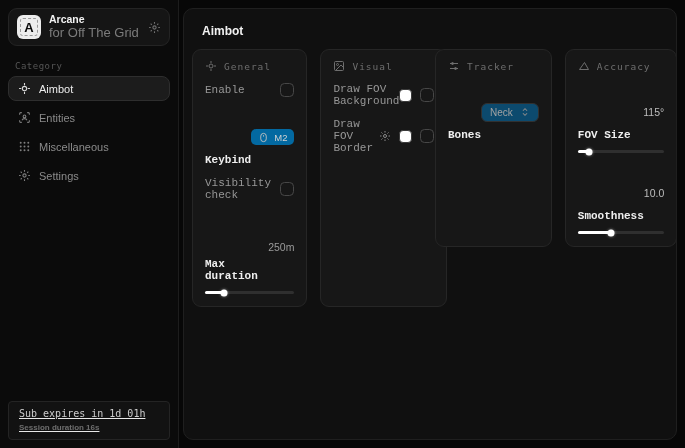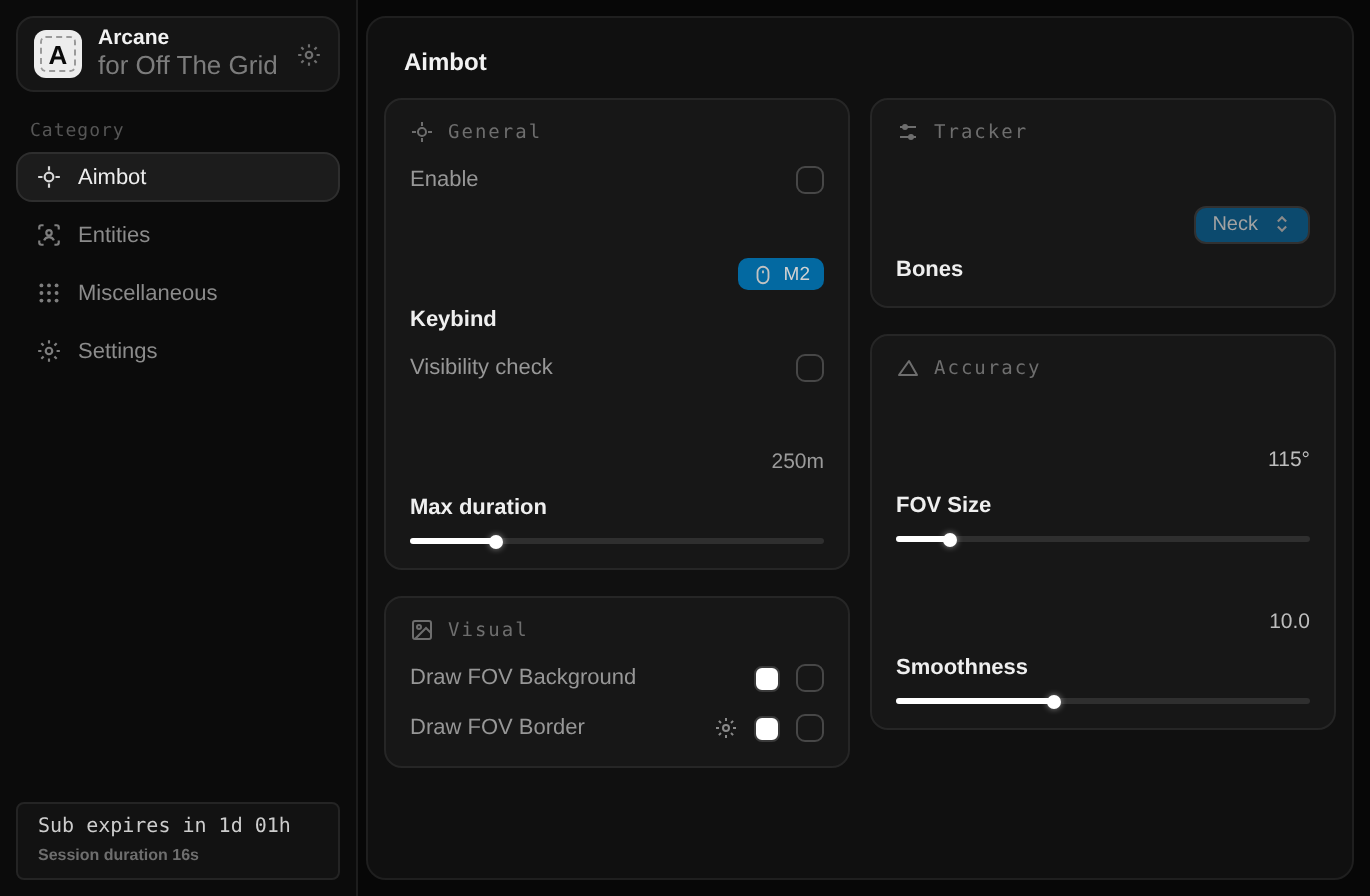--- a/index.html
+++ b/index.html
@@ -45,52 +45,52 @@
     font-size:11px; color:#8b8b8b; border:1px solid transparent;
     cursor:pointer;
   }
   .nav-item.active {
     background:#1c1c1c; border-color:#2e2e2e; color:#ededed;
   }
   .nav-item .nicon { display:flex; color:inherit; opacity:.9; }
   .sidebar-spacer { flex:1; }
   .status-card {
     margin:8px; padding:6px 10px 7px;
-    background:#121212; border:1px solid #242424; border-radius:4px;
+    background:#121212; border:1px solid #242424; border-radius:4px;text-decoration:underline;
   }
   .status-line1 { font-size:10px; color:#cdcdcd; }
   .status-line2 { font-size:8px; font-weight:bold; color:#6e6e6e; margin-top:4px; }
 
   
   .main-card {
     position:absolute; left:183px; top:8px; right:8px; bottom:8px;
     background:#101010; border:1px solid #1f1f1f; border-radius:10px;
     overflow:hidden;
   }
   .page-title {
     padding:15px 18px 11px; font-size:12px; font-weight:bold; color:#f2f2f2;
   }
   .columns { display:flex; gap:10px; padding:0 8px; align-items:flex-start; }
-  .col { flex:1; display:flex; flex-direction:column; gap:13px; min-width:0; }
+  .col { flex:1; display:flex; flex-direction:row; gap:13px; min-width:0; }
 
   .panel {
     background:#171717; border:1px solid #262626; border-radius:9px;
     padding:10px 12px 12px;
   }
   .panel-header {
     display:flex; align-items:center; gap:7px;
     color:#6e6e6e; font-size:9.5px; letter-spacing:1px;
   }
   .panel-header .picon { display:flex; color:#6e6e6e; }
 
   .row {
     margin-top:11px; display:flex; align-items:center; justify-content:space-between;
     min-height:14px;
   }
-  .row-label { font-size:11px; color:#979797; }
+  .row-label { font-size:11px; color:#979797;font-family:Liberation Mono, monospace; }
   .row-label.strong { color:#efefef; font-weight:bold;margin-top:46px; }
   .row-value { font-size:10.5px; color:#9a9a9a; }
   .row-value.bright { color:#bdbdbd; }
   .row-controls { display:flex; align-items:center; gap:8px; }
 
   .checkbox {
     width:14px; height:14px; border-radius:4.5px;
     border:1.5px solid #474747; background:transparent; cursor:pointer;
     flex:0 0 auto;
   }

